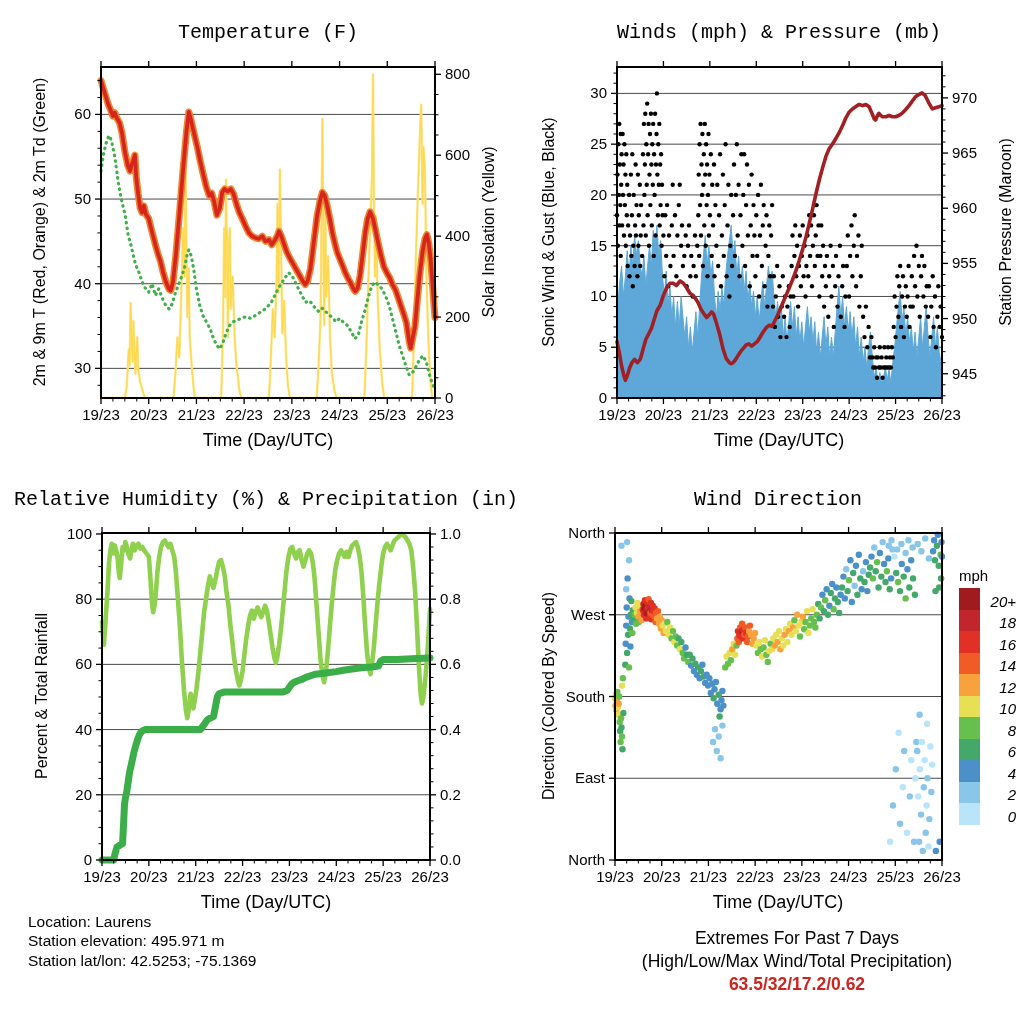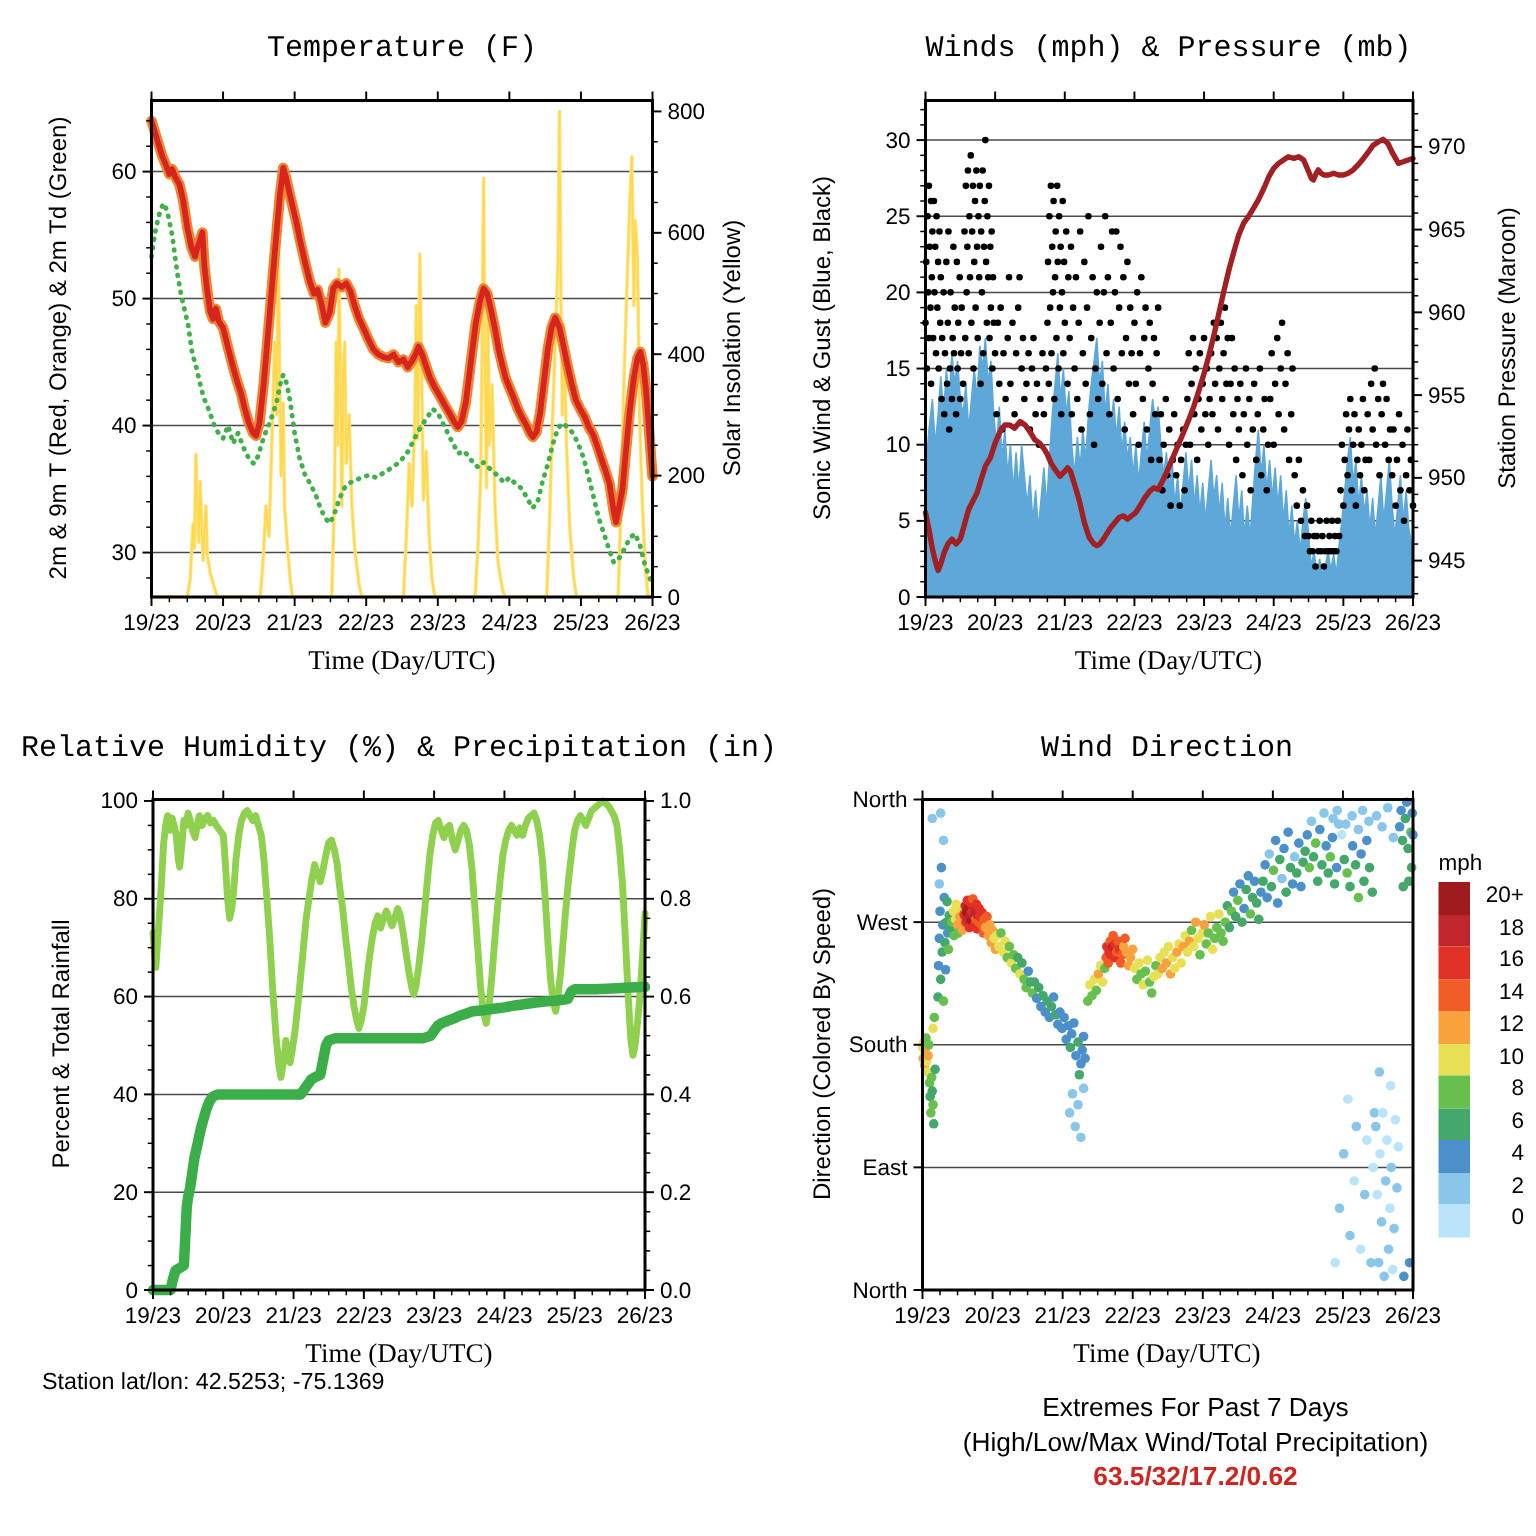--- a/index.html
+++ b/index.html
@@ -3,27 +3,27 @@
 <meta charset="utf-8">
 <style>
   html,body{margin:0;padding:0;background:#fff;}
   body{width:1024px;height:1024px;font-family:"Liberation Sans","DejaVu Sans",sans-serif;color:#000;}
   #stage{position:relative;width:1024px;height:1024px;background:#fff;overflow:hidden;}
   #plots{position:absolute;left:0;top:0;}
   #plots text{font-family:"Liberation Sans","DejaVu Sans",sans-serif;fill:#000;}
   .abs{position:absolute;white-space:nowrap;}
   .title{font-size:20px;transform:translateX(-50%);font-family:Liberation Mono, monospace;}
   .vlab{font-size:16px;transform:translate(-50%,-50%) rotate(-90deg);}
-  .xlab{font-size:18px;transform:translateX(-50%);font-family:Liberation Serif, serif;}
+  .xlab{font-size:18px;transform:translateX(-50%);}
   .footer{font-size:15.5px;line-height:19.4px;}
   .extremes{font-size:17.5px;line-height:23px;text-align:center;width:470px;}
   .extremes .vals{font-weight:bold;}
   #legend{display:flex;flex-direction:column;}
   .lg-title{font-size:15px;width:57px;text-align:left;margin-bottom:4px;}
-  .lg-row{display:flex;align-items:flex-start;height:21.5px;}
+  .lg-row{display:flex;align-items:flex-end;height:21.5px;font-style:italic;}
   .lg-sw{width:21px;height:21.5px;}
   .lg-lb{width:36px;text-align:right;font-size:15px;}
 </style>
 </head>
 <body>
 
 <div id="stage">
   <svg id="plots" width="1024" height="1024" viewBox="0 0 1024 1024">
       <line x1="101" x2="435" y1="368.3708439897698" y2="368.3708439897698" stroke="#4a4a4a" stroke-width="1"></line>
       <line x1="101" x2="435" y1="283.7161125319693" y2="283.7161125319693" stroke="#4a4a4a" stroke-width="1"></line>
@@ -1207,20 +1207,22 @@
           <div class="lg-lb">2</div>
         </div>
         <div class="lg-row">
           <div class="lg-sw" style="background: rgb(185, 228, 249);"></div>
           <div class="lg-lb">0</div>
         </div>
       </div>
   </div>
 
   <div class="abs footer" style="left:28px;top:912px;">
+    <div>Location: Laurens</div>
+    <div>Station elevation: 495.971 m</div>
     <div>Station lat/lon: 42.5253; -75.1369</div>
   </div>
 
   <div class="abs extremes" style="left:562px;top:927px;">
     <div>Extremes For Past 7 Days</div>
     <div>(High/Low/Max Wind/Total Precipitation)</div>
     <div class="vals" style="color: rgb(207, 36, 32);">63.5/32/17.2/0.62</div>
   </div>
 </div>
 

